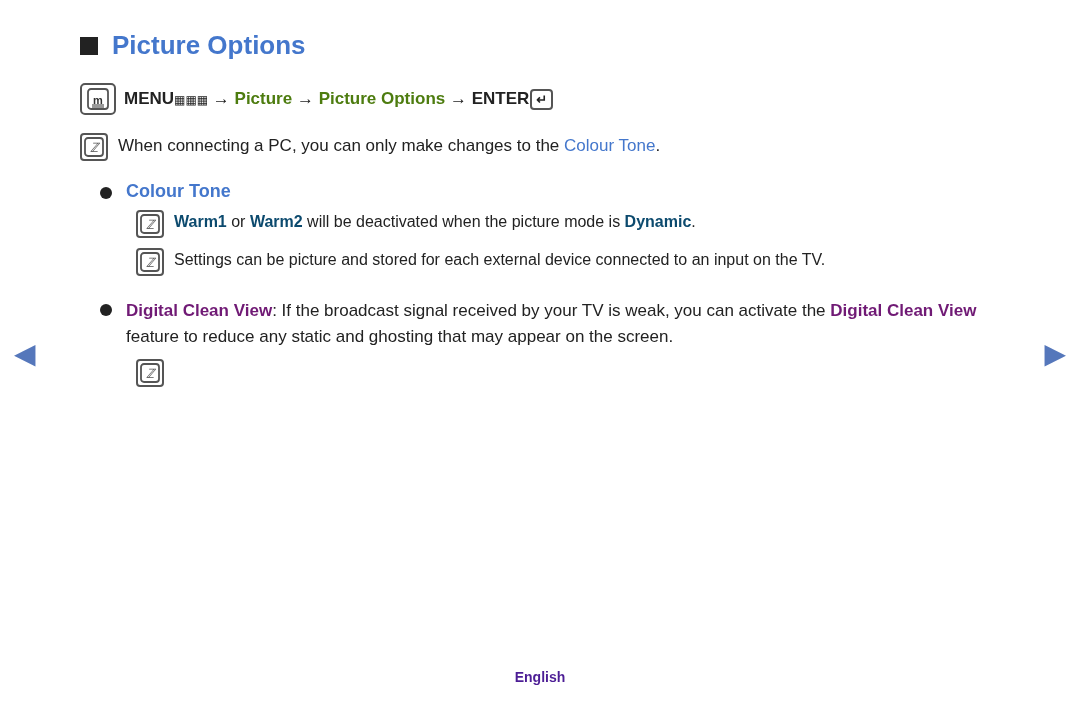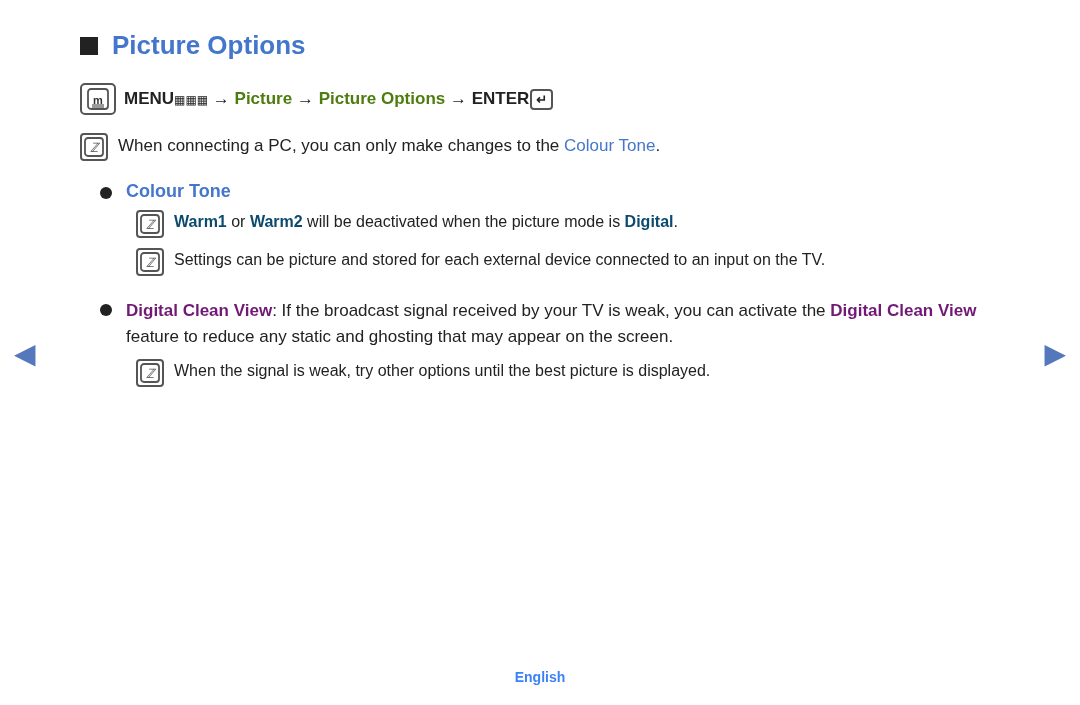--- a/index.html
+++ b/index.html
@@ -209,21 +209,21 @@
     }
 
     
     .footer {
       position: absolute;
       bottom: 20px;
       left: 50%;
       transform: translateX(-50%);
       font-size: 14px;
       font-weight: bold;
-      color: #3b82f6;
+      color: #4c1d95;
     }
   </style>
 </head>
 <body>
 
 <div class="page-container">
 
   <div class="nav-arrow-left">
     <span>◀</span>
   </div>
@@ -275,21 +275,21 @@
       <div class="bullet-title">Colour Tone</div>
 
       <div class="sub-note-row">
         <div class="note-icon" style="margin-right:10px;flex-shrink:0;">
           <svg width="20" height="20" viewBox="0 0 20 20" fill="none" xmlns="http://www.w3.org/2000/svg">
             <rect x="1" y="1" width="18" height="18" rx="3" stroke="#555" stroke-width="1.8" fill="none"></rect>
             <text x="10" y="15" text-anchor="middle" font-size="13" fill="#555" font-family="Georgia, serif" font-style="italic">ℤ</text>
           </svg>
         </div>
         <span class="sub-note-text">
-          <span class="blue">Warm1</span> or <span class="blue">Warm2</span> will be deactivated when the picture mode is <span class="blue">Digital</span>.
+          <span class="blue">Warm1</span> or <span class="blue">Warm2</span> will be deactivated when the picture mode is <span class="blue">Dynamic</span>.
         </span>
       </div>
 
       <div class="sub-note-row">
         <div class="note-icon" style="margin-right:10px;flex-shrink:0;">
           <svg width="20" height="20" viewBox="0 0 20 20" fill="none" xmlns="http://www.w3.org/2000/svg">
             <rect x="1" y="1" width="18" height="18" rx="3" stroke="#555" stroke-width="1.8" fill="none"></rect>
             <text x="10" y="15" text-anchor="middle" font-size="13" fill="#555" font-family="Georgia, serif" font-style="italic">ℤ</text>
           </svg>
         </div>
@@ -307,22 +307,19 @@
         <span class="blue">Digital Clean View</span><span>: If the broadcast signal received by your TV is weak, you can activate the </span><span class="blue">Digital Clean View</span><span> feature to reduce any static and ghosting that may appear on the screen.</span>
       </div>
 
       <div class="sub-note-row" style="margin-top:8px;">
         <div class="note-icon" style="margin-right:10px;flex-shrink:0;">
           <svg width="20" height="20" viewBox="0 0 20 20" fill="none" xmlns="http://www.w3.org/2000/svg">
             <rect x="1" y="1" width="18" height="18" rx="3" stroke="#555" stroke-width="1.8" fill="none"></rect>
             <text x="10" y="15" text-anchor="middle" font-size="13" fill="#555" font-family="Georgia, serif" font-style="italic">ℤ</text>
           </svg>
         </div>
-        <span class="sub-note-text">
-          When the signal is weak, try other options until the best picture is displayed.
-        </span>
       </div>
     </div>
   </div>
 
   <div class="footer">English</div>
 
 </div>
 
 </body></html>

